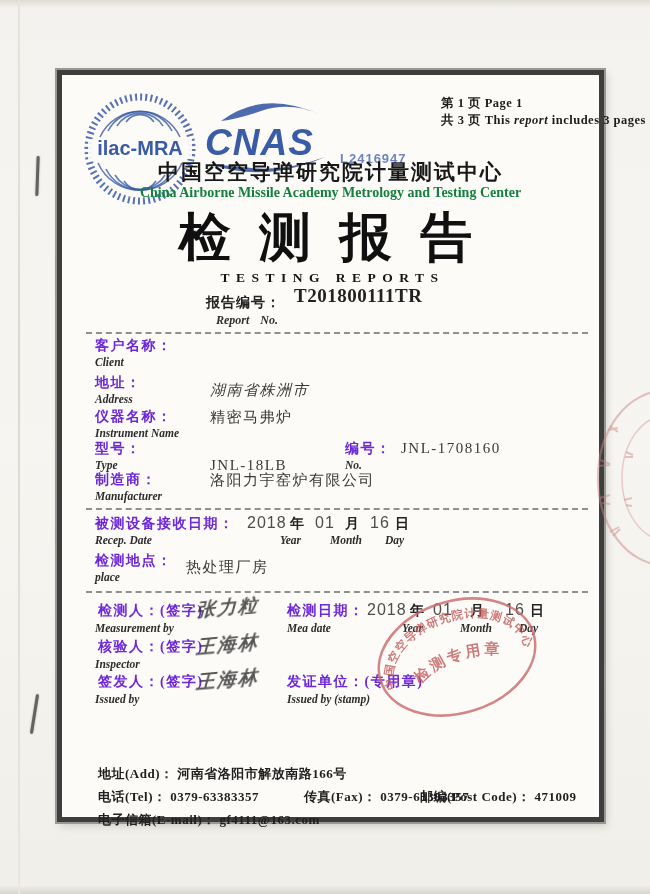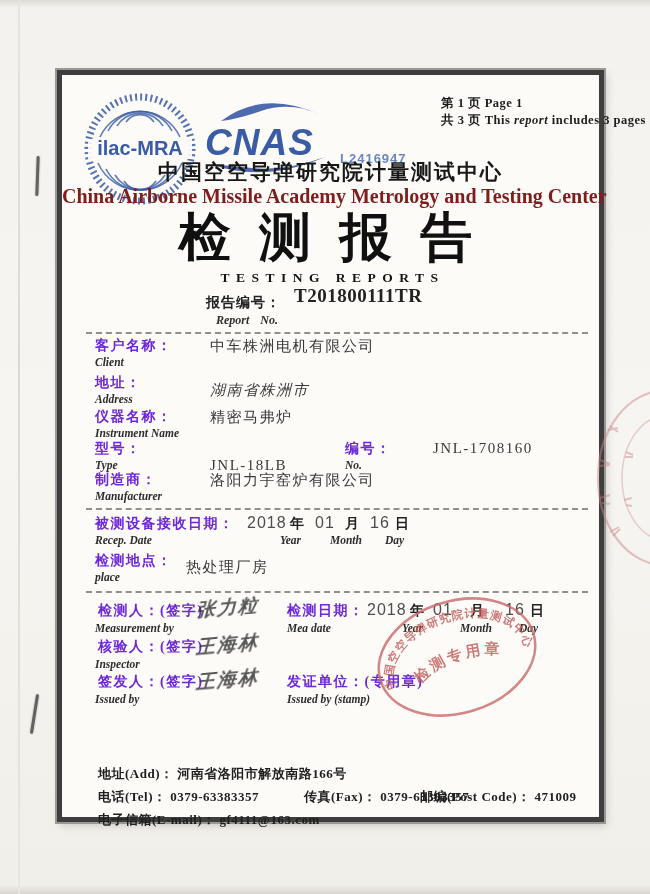--- a/index.html
+++ b/index.html
@@ -20,21 +20,21 @@
   .inner{position:absolute;left:0;top:0;width:537px;height:742px;}
 
   .abs{position:absolute;white-space:nowrap;}
   .cnas-col div{font:700 13px "Liberation Sans",sans-serif;color:#3a5ba5;line-height:17px;letter-spacing:2px;}
   .regnum{font:700 13px "Liberation Sans",sans-serif;color:#4a69b4;opacity:.8;letter-spacing:1px;}
   .pageinfo{font:600 12.5px "Liberation Serif",serif;color:#1c1c1c;line-height:17px;letter-spacing:.5px;}
   .pageinfo .it{font-style:italic;}
 
   .center-zh{left:0;width:537px;top:83px;text-align:center;font-size:21px;font-weight:700;
     letter-spacing:2px;color:#181818;z-index:5;}
-  .center-en{left:0;width:537px;top:110px;text-align:center;font-size:20px;font-weight:700;color:#7f1d1d;z-index:5;}
+  .center-en{left:0;width:537px;top:110px;text-align:center;font-size:14px;font-weight:700;color:#15803d;z-index:5;}
   .big-title{left:0;width:537px;top:128px;text-align:center;font-size:52px;font-weight:700;
     letter-spacing:.55em;padding-left:.35em;box-sizing:border-box;color:#101010;z-index:5;}
   .sub-title{left:0;width:537px;top:195px;text-align:center;font-size:13.5px;font-weight:700;
     letter-spacing:.48em;padding-left:.3em;box-sizing:border-box;color:#141414;}
 
   .repno-label{left:144px;top:219px;font-size:14px;font-weight:700;letter-spacing:1px;}
   .repno-value{left:232px;top:210px;font-size:19px;font-weight:700;letter-spacing:.5px;}
   .repno-en{left:154px;top:238px;font-size:12px;font-style:italic;font-weight:700;color:#2e2e2e;word-spacing:8px;}
 
   .dashes{position:absolute;left:24px;width:502px;border-top:2px dashed #6d6d6d;opacity:.75;}
@@ -95,36 +95,35 @@
   <div class="abs big-title">检测报告</div>
   <div class="abs sub-title">TESTING REPORTS</div>
 
   <div class="abs repno-label">报告编号：</div>
   <div class="abs repno-value">T201800111TR</div>
   <div class="abs repno-en">Report No.</div>
 
   <div class="dashes" style="top:257px;"></div>
 
   <div class="abs zh-label" style="left:33px;top:262px;">客户名称：</div>
-  <div class="abs value" style="left:148px;top:262px;">中车株洲电机有限公司</div>
   <div class="abs en-label" style="left:33px;top:281px;">Client</div>
 
   <div class="abs zh-label" style="left:33px;top:299px;">地址：</div>
   <div class="abs value" style="left:148px;top:306px;font-style:italic;">湖南省株洲市</div>
   <div class="abs en-label" style="left:33px;top:318px;">Address</div>
 
   <div class="abs zh-label" style="left:33px;top:333px;">仪器名称：</div>
   <div class="abs value" style="left:148px;top:333px;">精密马弗炉</div>
   <div class="abs en-label" style="left:33px;top:352px;">Instrument Name</div>
 
   <div class="abs zh-label" style="left:33px;top:365px;">型号：</div>
   <div class="abs value" style="left:148px;top:365px;margin-top:17px;">JNL-18LB</div>
   <div class="abs en-label" style="left:33px;top:384px;">Type</div>
   <div class="abs zh-label" style="left:283px;top:365px;">编号：</div>
-  <div class="abs value" style="left:339px;top:365px;margin-left:32px;">JNL-1708160</div>
+  <div class="abs value" style="left:339px;top:365px;">JNL-1708160</div>
   <div class="abs en-label" style="left:283px;top:384px;">No.</div>
 
   <div class="abs zh-label" style="left:33px;top:396px;">制造商：</div>
   <div class="abs value" style="left:148px;top:396px;">洛阳力宇窑炉有限公司</div>
   <div class="abs en-label" style="left:33px;top:415px;">Manufacturer</div>
 
   <div class="dashes" style="top:433px;"></div>
 
   <div class="abs zh-label" style="left:33px;top:440px;">被测设备接收日期：</div>
   <div class="abs en-label" style="left:33px;top:459px;">Recep. Date</div>

